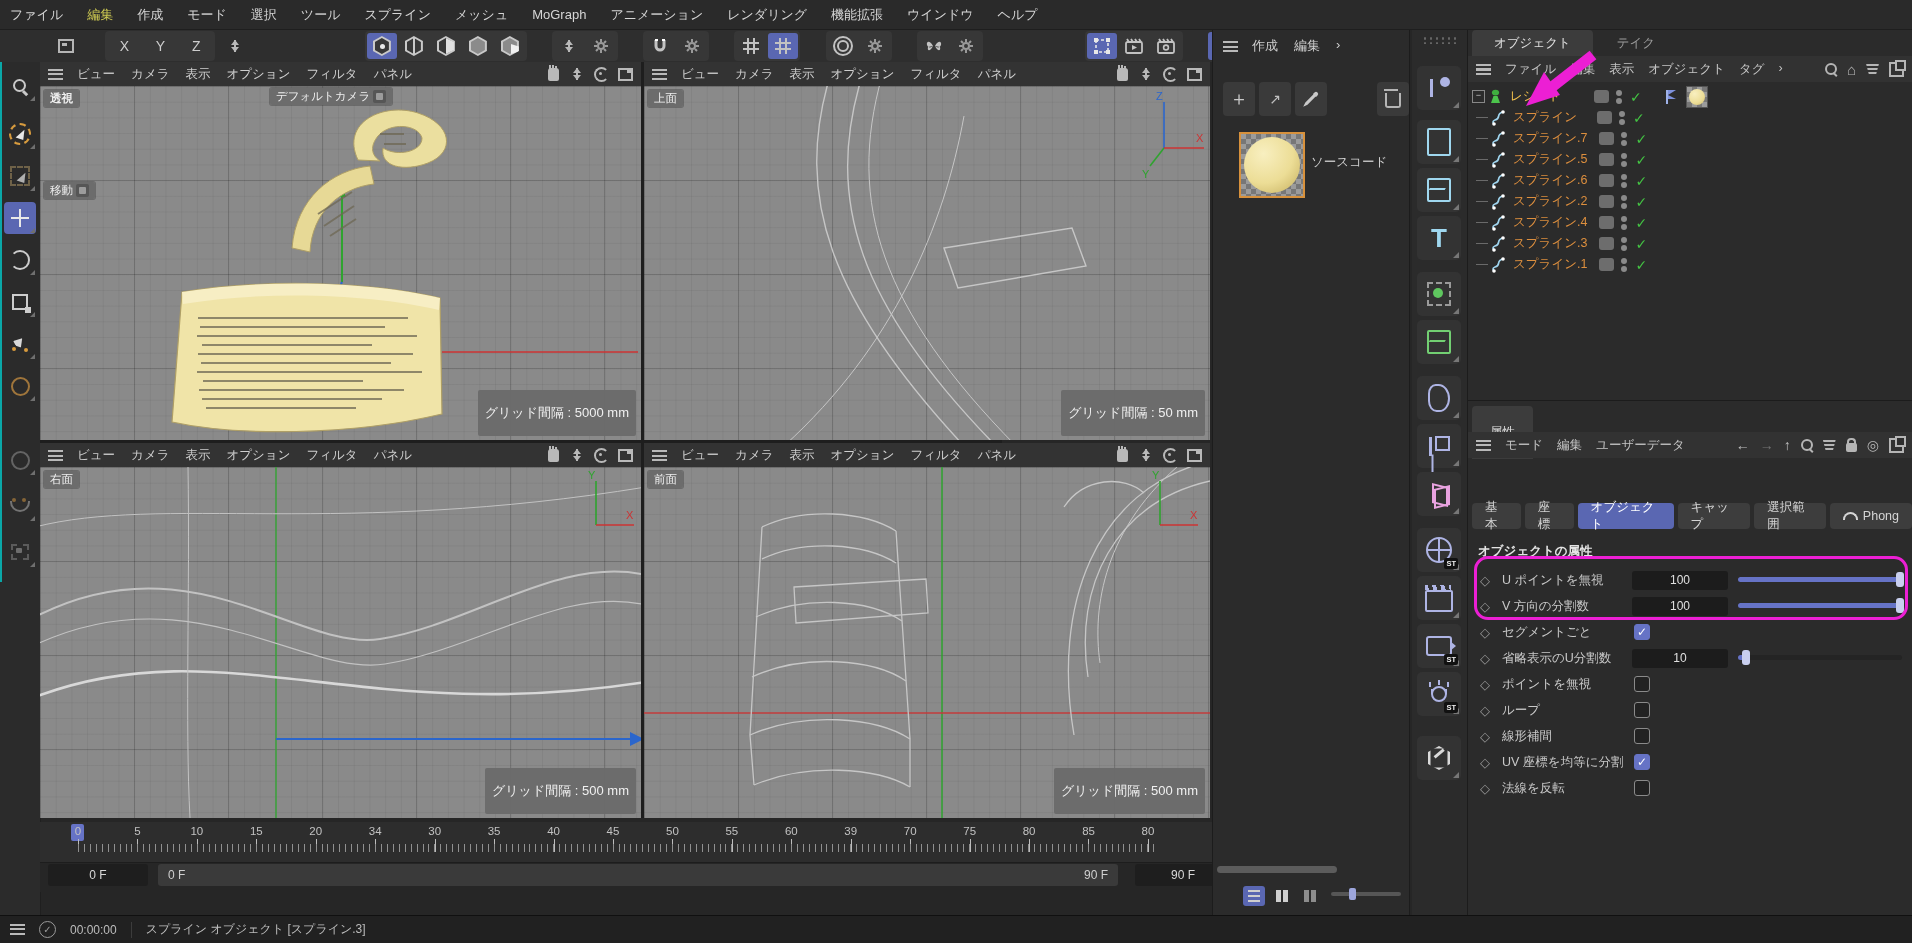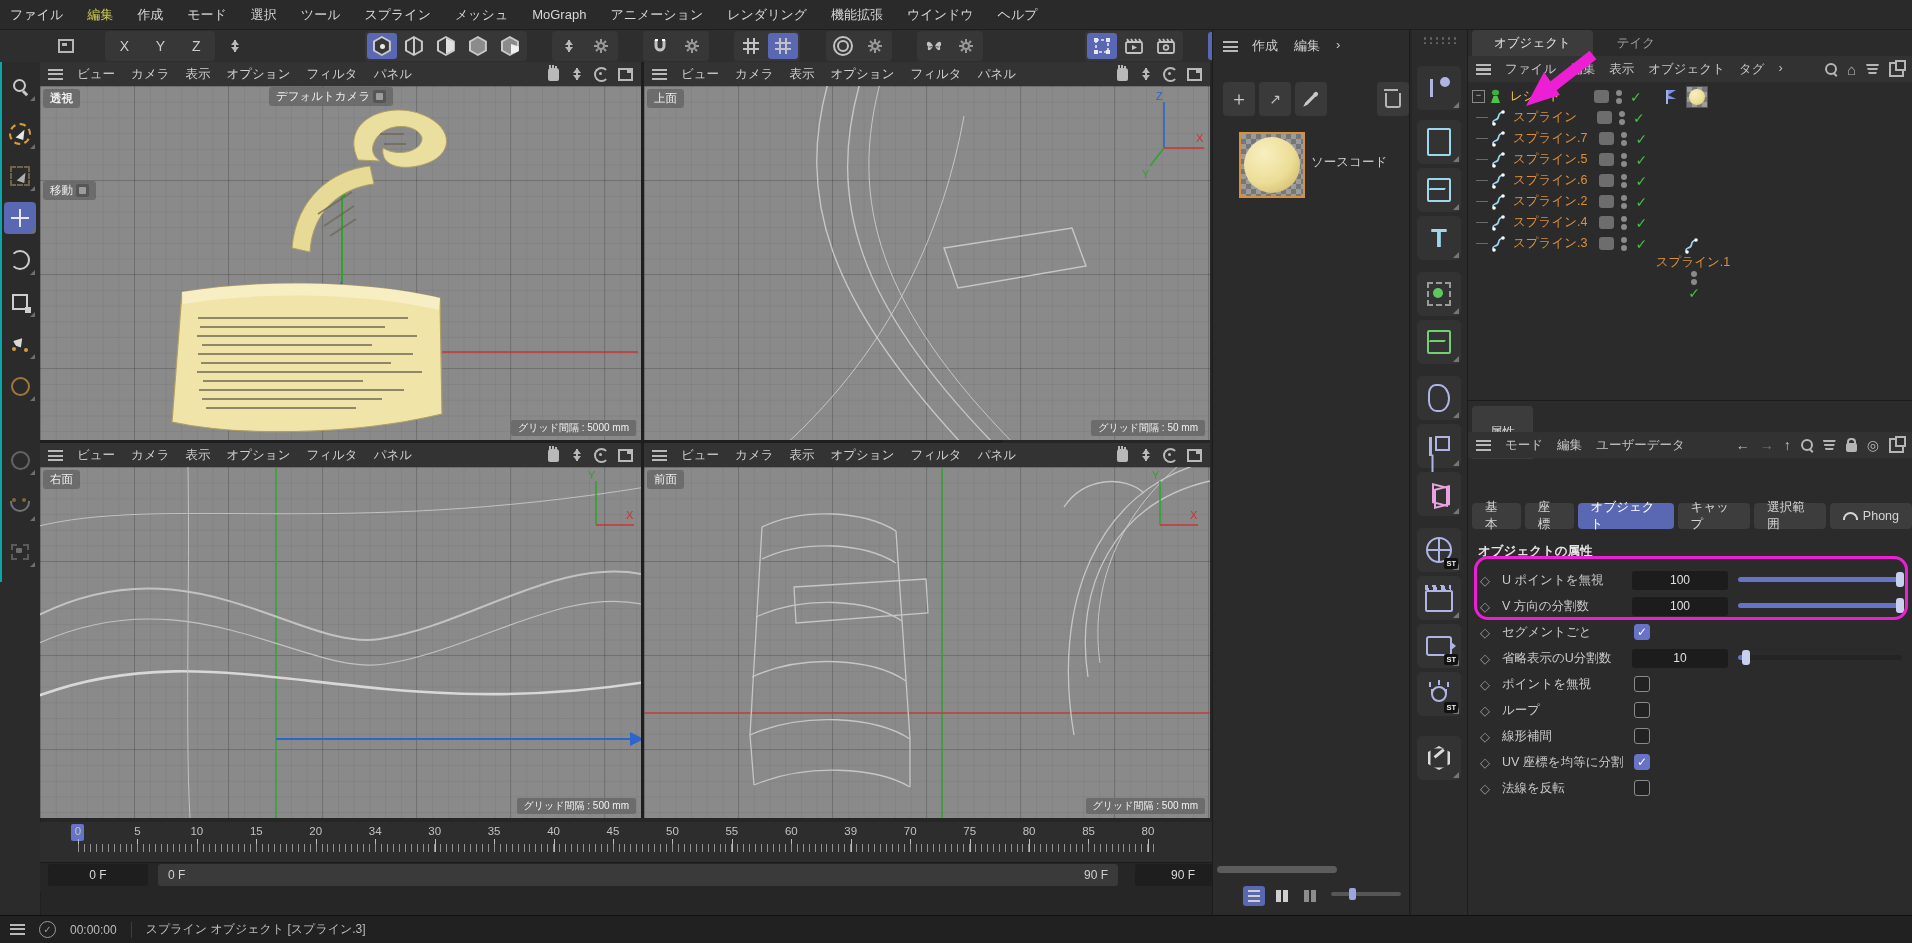--- a/index.html
+++ b/index.html
@@ -103,21 +103,21 @@
   .i-maxi{width:11px;height:9px;border:2px solid #b9b9b9;position:relative;}
   .i-maxi::after{content:"";position:absolute;right:-1px;top:-1px;width:5px;height:4px;background:#b9b9b9;}
   .vp-body{position:absolute;left:0;right:0;top:24px;bottom:0;background-color:#8a8a8a;overflow:hidden;
     background-image:
       linear-gradient(rgba(20,20,20,.18) 1px,transparent 1px),
       linear-gradient(90deg,rgba(20,20,20,.18) 1px,transparent 1px),
       linear-gradient(rgba(20,20,20,.06) 1px,transparent 1px),
       linear-gradient(90deg,rgba(20,20,20,.06) 1px,transparent 1px);
     background-size:94px 94px,94px 94px,15.7px 15.7px,15.7px 15.7px;}
   .vp-tag{position:absolute;background:rgba(106,106,106,.95);color:#efefef;font-size:11.5px;padding:1px 6px;border-radius:2px;box-shadow:0 0 0 1px rgba(60,60,60,.4);}
-  .gridlabel{position:absolute;right:5px;bottom:4px;background:rgba(106,106,106,.95);color:#f0f0f0;font-size:10px;padding:1px 7px;border-radius:2px;}
+  .gridlabel{position:absolute;right:5px;bottom:4px;background:rgba(106,106,106,.95);color:#f0f0f0;font-size:13px;padding:14px 7px;border-radius:2px;}
   .camlabel{display:flex;align-items:center;gap:3px;}
   .camlabel .mini{width:13px;height:13px;background:#565656;border-radius:2px;display:inline-block;position:relative;}
   .camlabel .mini::after{content:"";position:absolute;inset:3px;background:#9c9c9c;border-radius:1px;}
   svg.layer{position:absolute;inset:0;width:100%;height:100%;}
 
   
   #timeline{position:absolute;left:40px;top:822px;width:1205px;height:70px;background:#262626;}
   #ruler{position:absolute;left:0;top:0;width:100%;height:40px;background:#2d2d2d;border-bottom:1px solid #1d1d1d;}
   #ruler-labels{position:absolute;left:38px;top:3px;width:1070px;height:14px;}
   .tick-label{position:absolute;transform:translateX(-50%);font-size:11.5px;color:#c2c2c2;}
@@ -948,21 +948,21 @@
               <circle cx="3" cy="14" r="1.8" fill="#fff"></circle>
             </svg></span>
           <span class="obj-name">スプライン.3</span>
           <span class="toggle-sq"></span>
           <span class="dots">
             <i></i>
             <i></i>
           </span>
           <span class="check">✓</span>
         </div>
-        <div class="tree-row child" style="top: 152px; flex-direction: column;">
+        <div class="tree-row child" style="top: 168px;">
           <span class="treeline"></span>
           <span class="obj-icon"><svg width="15" height="16" viewBox="0 0 15 16">
               <path d="M12,2 C4,4 11,8 4,10 C1,11 2,13 3,14" fill="none" stroke="#9fd4ee" stroke-width="1.7"></path>
               <circle cx="12" cy="2" r="1.8" fill="#fff"></circle>
               <circle cx="3" cy="14" r="1.8" fill="#fff"></circle>
             </svg></span>
           <span class="obj-name">スプライン.1</span>
           <span class="toggle-sq"></span>
           <span class="dots">
             <i></i>

